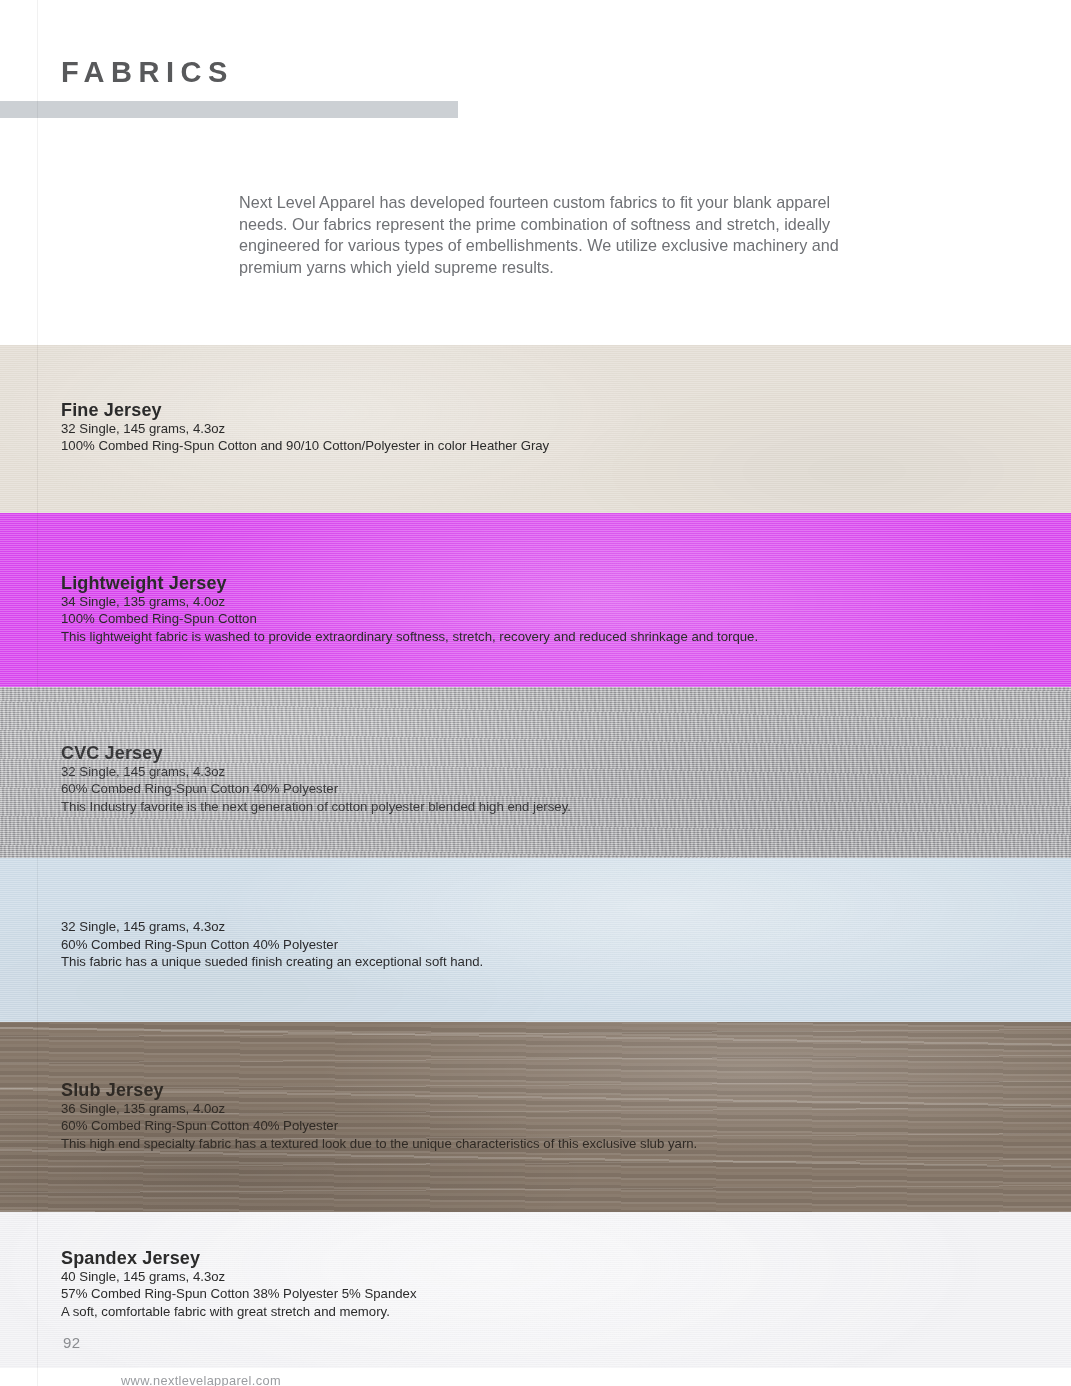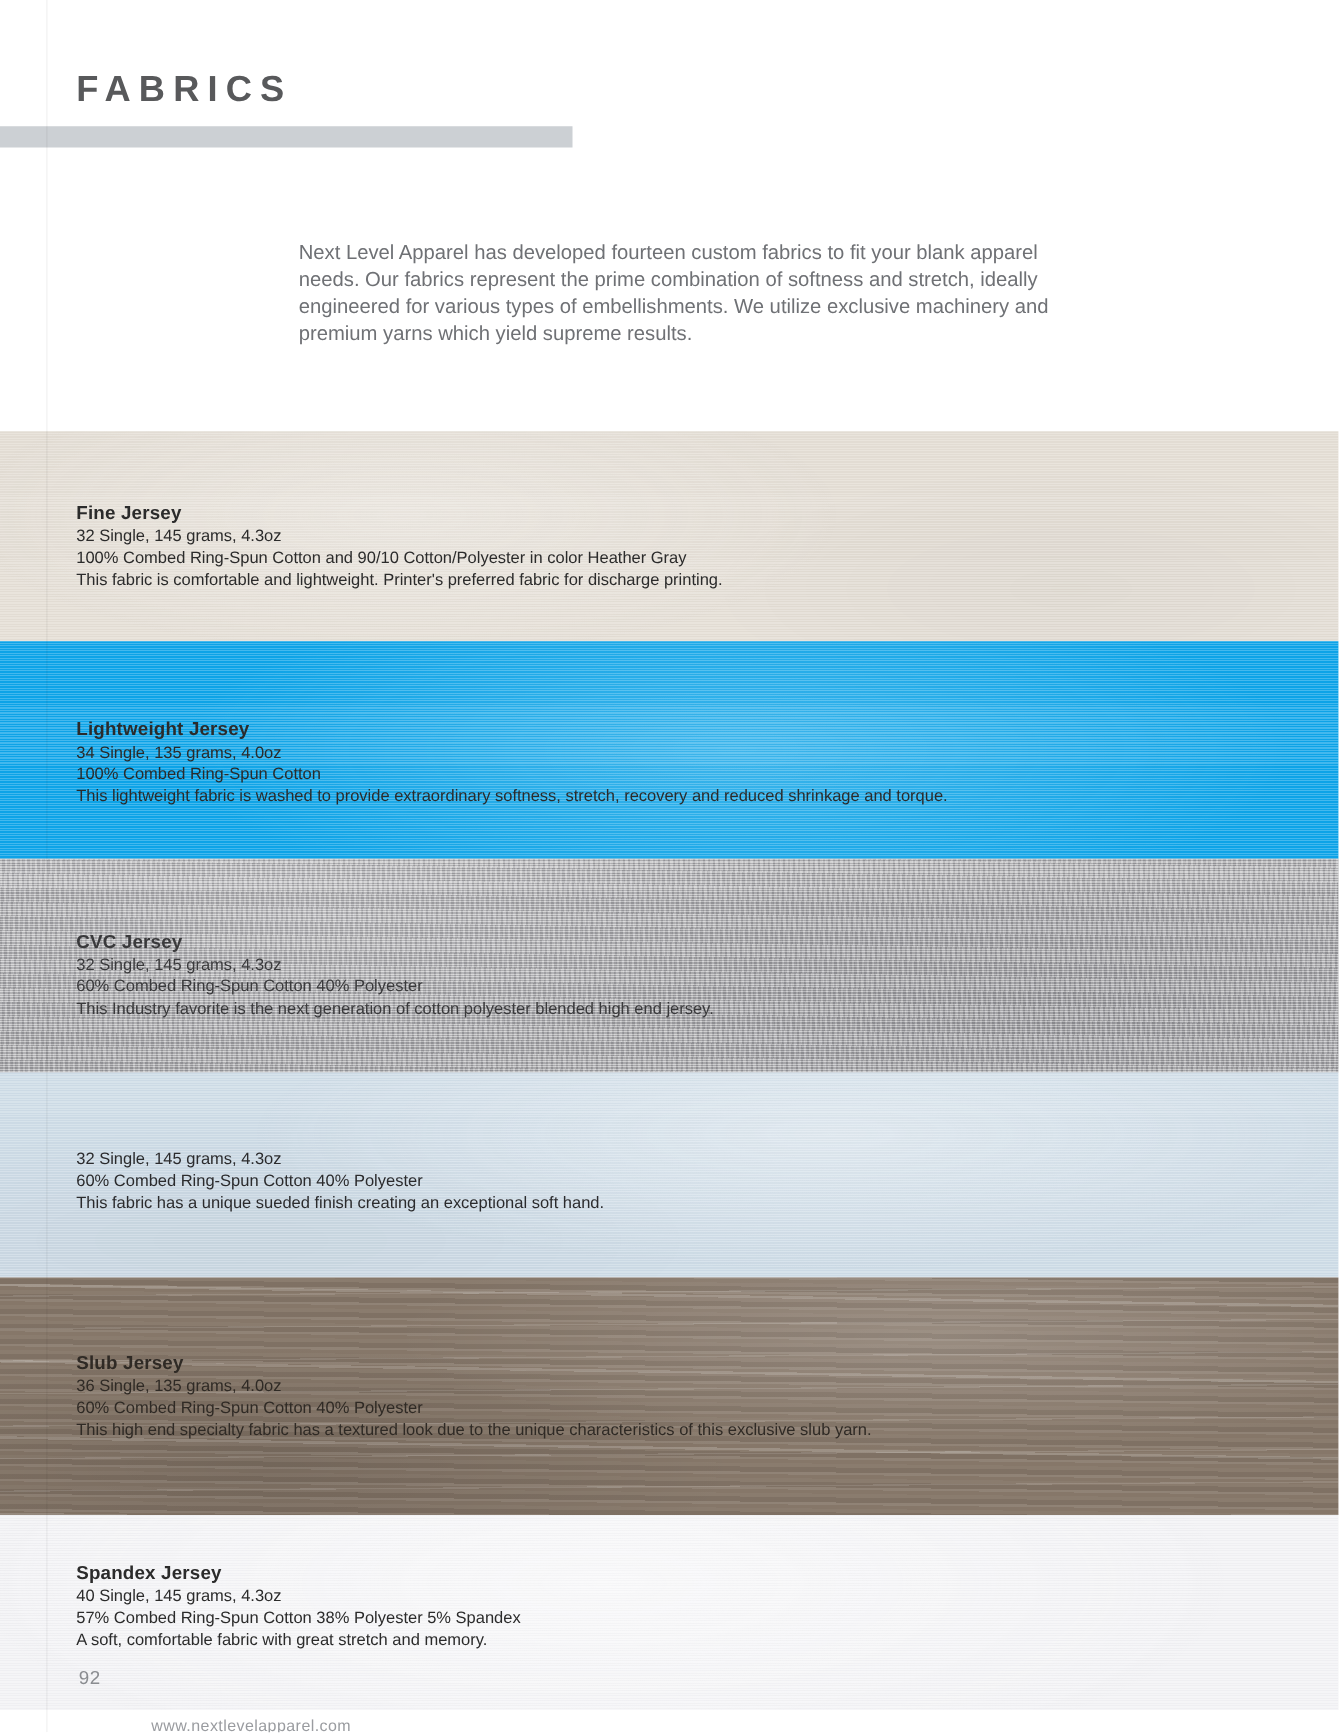--- a/index.html
+++ b/index.html
@@ -81,35 +81,35 @@
     pointer-events: none;
   }
 
   .swatch-body {
     position: absolute;
     left: 61px;
     width: 930px;
   }
 
   .fab-name {
-    font-size: 15px;
+    font-size: 18px;
     font-weight: bold;
     line-height: 17.6px;
     letter-spacing: 0.15px;
   }
 
   .fab-line {
     font-size: 13.2px;
     font-weight: 400;
     line-height: 17.6px;
   }
 
   
   #band-fine      { background: #e4ded5; }
-  #band-light     { background: #0ea5e9; }
+  #band-light     { background: #d946ef; }
   #band-cvc       { background: #acacae; }
   #band-sueded    { background: #cedce7; }
   #band-slub      { background: #867769; }
   #band-spandex   { background: #f0f0f3; }
 
   
   #band-fine .swatch-tex {
     background:
       repeating-linear-gradient(0deg, rgba(255,255,255,0.22) 0 1px, rgba(0,0,0,0.012) 1px 2px),
       radial-gradient(ellipse 500px 160px at 30% 40%, rgba(255,255,255,0.30), rgba(255,255,255,0) 70%),
@@ -210,21 +210,20 @@
   </div>
 
   <p id="intro">Next Level Apparel has developed fourteen custom fabrics to fit your blank apparel needs. Our fabrics represent the prime combination of softness and stretch, ideally engineered for various types of embellishments. We utilize exclusive machinery and premium yarns which yield supreme results.</p>
 
   <section class="swatch" id="band-fine" style="top:345px; height:168px;">
     <div class="swatch-tex"></div>
     <div class="swatch-body" style="top:57px;">
       <div class="fab-name" style="color:#2b2b2b;">Fine Jersey</div>
       <div class="fab-line" style="color:#2b2b2b;">32 Single, 145 grams, 4.3oz</div>
       <div class="fab-line" style="color:#2b2b2b;">100% Combed Ring-Spun Cotton and 90/10 Cotton/Polyester in color Heather Gray</div>
-      <div class="fab-line" style="color:#2b2b2b;">This fabric is comfortable and lightweight. Printer's preferred fabric for discharge printing.</div>
     </div>
   </section>
 
   <section class="swatch" id="band-light" style="top:513px; height:174px;">
     <div class="swatch-tex"></div>
     <div class="swatch-body" style="top:62px;">
       <div class="fab-name" style="color:#2b2b2b;">Lightweight Jersey</div>
       <div class="fab-line" style="color:#2b2b2b;">34 Single, 135 grams, 4.0oz</div>
       <div class="fab-line" style="color:#2b2b2b;">100% Combed Ring-Spun Cotton</div>
       <div class="fab-line" style="color:#2b2b2b;">This lightweight fabric is washed to provide extraordinary softness, stretch, recovery and reduced shrinkage and torque.</div>

